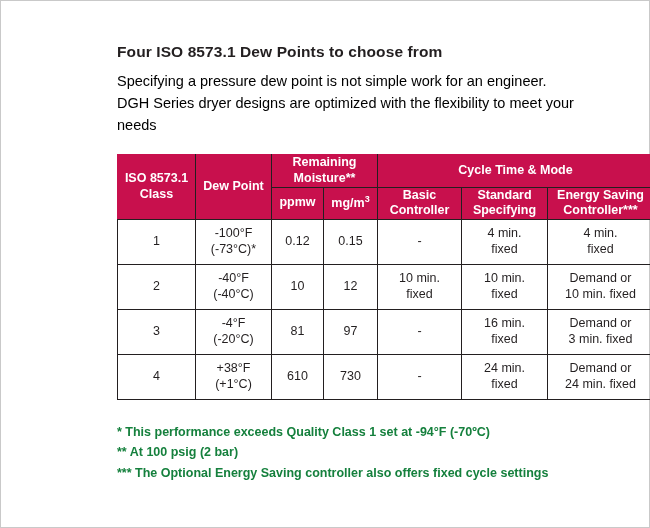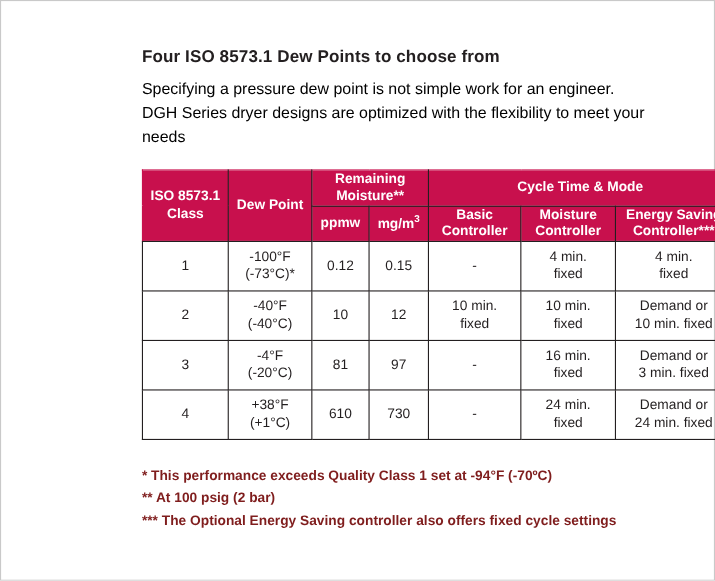--- a/index.html
+++ b/index.html
@@ -17,21 +17,21 @@
   .page {
     position: relative;
     width: 650px;
     height: 528px;
     box-sizing: border-box;
     border: 1px solid #c9c9c9;
     background: #ffffff;
   }
   .content {
     position: absolute;
-    left: 80px;
+    left: 68px;
     top: 42px;
     width: 520px;
     padding-left: 48px;
   }
   .headline {
     font-size: 15.5px;
     font-weight: bold;
     color: #231f20;
     margin: 0 0 10px 0;
     letter-spacing: 0.1px;
@@ -80,21 +80,21 @@
   .col-mgm3 { width: 54px; }
   .col-basic { width: 84px; }
   .col-standard { width: 86px; }
   .col-energy { width: 106px; }
   .sup { font-size: 9px; vertical-align: super; }
   .footnotes {
     margin-top: 22px;
     font-size: 12.5px;
     font-weight: bold;
     line-height: 1.65;
-    color: #7f1d1d;
+    color: #15803d;
   }
   .footnotes div { white-space: nowrap; }
 </style>
 </head>
 <body>
 
 <div class="page">
   <div class="content">
 
     <h1 class="headline">Four ISO 8573.1 Dew Points to choose from</h1>
@@ -115,21 +115,21 @@
         <tr>
           <th class="outer-left" rowspan="2">ISO 8573.1 Class</th>
           <th rowspan="2">Dew Point</th>
           <th colspan="2">Remaining Moisture**</th>
           <th colspan="3" class="outer-right">Cycle Time &amp; Mode</th>
         </tr>
         <tr>
           <th>ppmw</th>
           <th><span>mg/m</span><span class="sup">3</span></th>
           <th>Basic Controller</th>
-          <th>Moisture Controller</th>
+          <th>Standard Specifying</th>
           <th class="outer-right">Energy Saving Controller***</th>
         </tr>
       </thead>
       <tbody>
         <tr>
           <td>1</td>
           <td>
             <span>-100°F</span><br>
             <span>(-73°C)*</span>
           </td>

